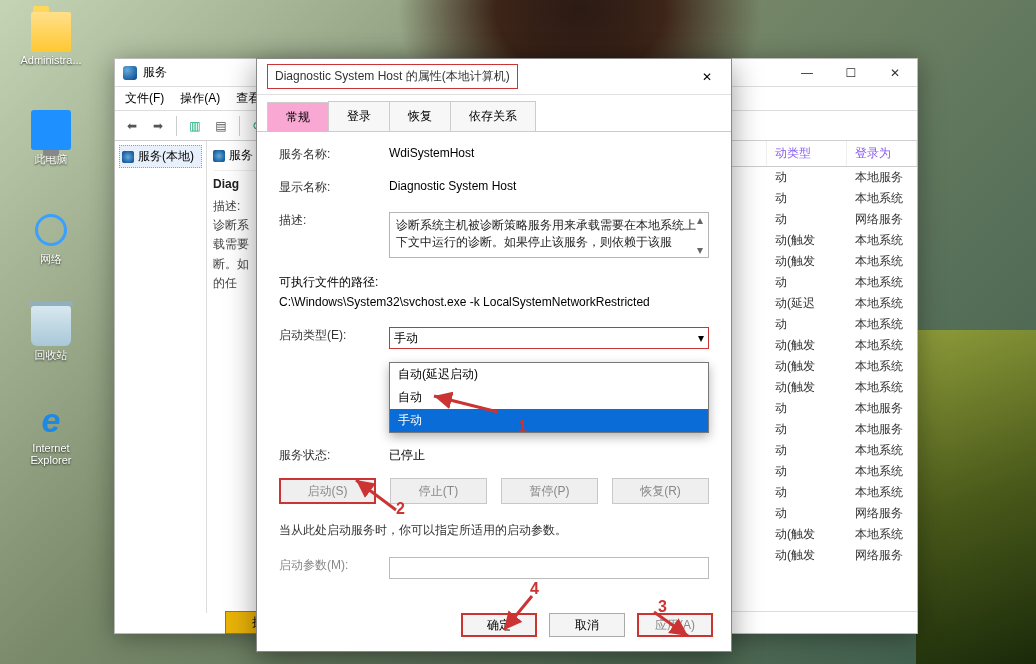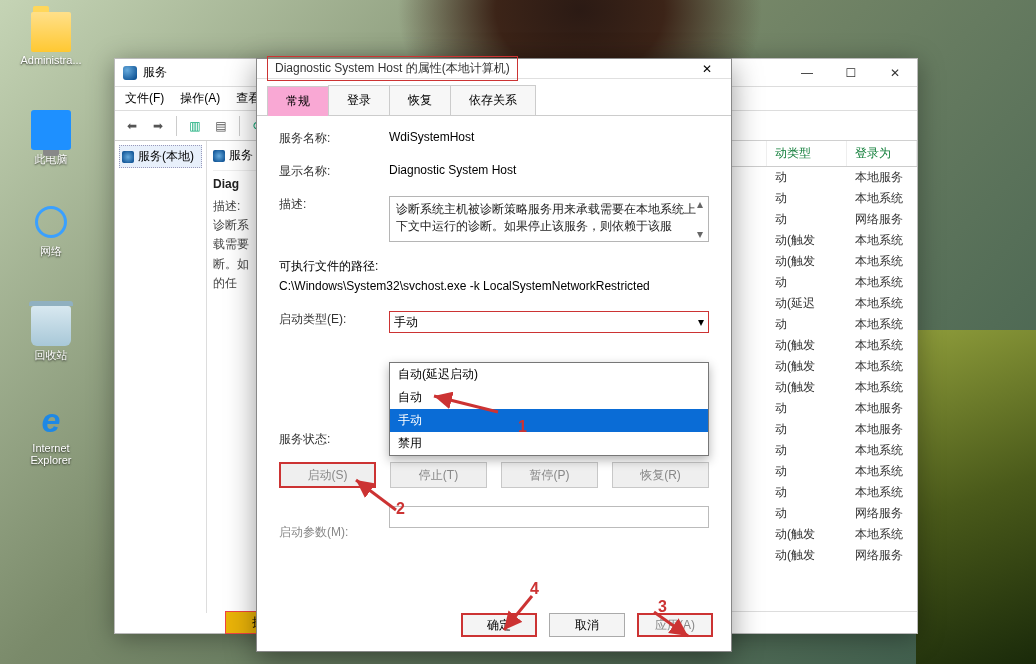--- a/index.html
+++ b/index.html
@@ -41,30 +41,30 @@
 .ws-tree { width:92px; border-right:1px solid #ddd; padding:4px; }
 .ws-tree-item { display:flex; align-items:center; gap:4px; padding:2px; background:#e8f0fb; border:1px dotted #99b; }
 .ws-tree-item .gi{width:12px;height:12px;background:radial-gradient(circle,#6ad,#048);border-radius:2px;}
 .ws-main { flex:1; display:flex; }
 .ws-detail { width:130px; border-right:1px solid #eee; padding:6px; }
 .ws-detail .hd { display:flex; align-items:center; gap:4px; padding-bottom:6px; border-bottom:1px solid #eee; margin-bottom:6px; }
 .ws-detail .nm { font-weight:bold; color:#222; }
 .ws-detail .desc { color:#444; margin-top:6px; line-height:1.6; }
 .ws-list { flex:1; overflow:hidden; }
 .ws-list .hdr { display:flex; border-bottom:1px solid #ccc; background:#fff; }
-.ws-list .hdr .col { padding:4px 8px; border-right:1px solid #eee; color:#15803d; }
+.ws-list .hdr .col { padding:4px 8px; border-right:1px solid #eee; color:#8b5cf6; }
 .ws-list .row { display:flex; }
 .ws-list .row .col { padding:2px 8px; color:#333; white-space:nowrap; overflow:hidden; }
 .col-st{width:80px;} .col-lg{width:70px;}
 .ws-footer { position:absolute; bottom:0; left:110px; right:0; height:22px; border-top:1px solid #ddd; display:flex; align-items:center; }
 .ws-footer .tab { padding:2px 26px; border:1px solid #ef4444; background:#eab308; margin-right:-1px; cursor:pointer;}
 
 
 .win-props { position:absolute; left:256px; top:58px; width:476px; height:594px; background:#fff; border:1px solid #888; box-shadow:0 8px 28px rgba(0,0,0,.4); }
-.wp-titlebar { height:20px; display:flex; align-items:center; padding:0 4px 0 10px; border-bottom:1px solid #e0e0e0; }
+.wp-titlebar { height:36px; display:flex; align-items:center; padding:0 4px 0 10px; border-bottom:1px solid #e0e0e0; }
 .wp-title { color:#333; outline:1px solid #c33; outline-offset:-1px; padding:4px 8px; }
 .wp-close { margin-left:auto; width:40px; height:28px; display:flex; align-items:center; justify-content:center; cursor:pointer; }
 .wp-tabs { display:flex; padding:6px 10px 0; border-bottom:1px solid #ccc; gap:0; }
 .wp-tab { padding:6px 18px; border:1px solid #ccc; border-bottom:none; background:#f7f7f7; margin-right:-1px; cursor:pointer; }
 .wp-tab.active { background:#f9a8d4; position:relative; top:1px; }
 .wp-body { padding:14px 22px; }
 .wp-row { display:flex; margin-bottom:16px; }
 .wp-row .lbl { width:110px; color:#333; }
 .wp-row .val { flex:1; color:#000; }
 .wp-desc { flex:1; border:1px solid #b5b5b5; padding:4px 6px; height:46px; overflow:hidden; position:relative; color:#222; }
@@ -94,21 +94,21 @@
 <div class="bgright"></div>
 
 <div class="desktop-icon" style="left:16px;top:12px;">
   <div class="icn folder-icn"></div>
   <div class="lbl">Administra...</div>
 </div>
 <div class="desktop-icon" style="left:16px;top:110px;">
   <div class="icn pc-icn"></div>
   <div class="lbl">此电脑</div>
 </div>
-<div class="desktop-icon" style="left:16px;top:202px;">
+<div class="desktop-icon" style="left:16px;top:210px;">
   <div class="icn net-icn"></div>
   <div class="lbl">网络</div>
 </div>
 <div class="desktop-icon" style="left:16px;top:306px;">
   <div class="icn bin-icn"></div>
   <div class="lbl">回收站</div>
 </div>
 <div class="desktop-icon" style="left:16px;top:400px;">
   <div class="icn ie-icn">e</div>
   <div class="lbl">Internet</div>
@@ -316,31 +316,31 @@
     <div class="wp-row" style="margin-bottom:6px;">
       <div class="lbl">服务状态:</div>
       <div class="val">已停止</div>
     </div>
     <div class="wp-btns-row">
       <div class="wp-sbtn redbox">启动(S)</div>
       <div class="wp-sbtn">停止(T)</div>
       <div class="wp-sbtn">暂停(P)</div>
       <div class="wp-sbtn">恢复(R)</div>
     </div>
-    <div class="wp-row">
-      <div class="lbl" style="color:#888;margin-top:18px;">启动参数(M):</div>
+    <div class="wp-note">当从此处启动服务时，你可以指定所适用的启动参数。</div>
+    <div class="wp-row">
+      <div class="lbl" style="color:#888;">启动参数(M):</div>
       <div class="wp-input"></div>
     </div>
   </div>
 
   <div class="wp-dropdown">
     <div class="wp-dd-item">自动(延迟启动)</div>
     <div class="wp-dd-item">自动</div>
     <div class="wp-dd-item sel">手动</div>
-    <div class="wp-dd-item">禁用</div>
   </div>
 
   <div class="wp-footer">
     <div class="wp-fbtn redbox">确定</div>
     <div class="wp-fbtn">取消</div>
     <div class="wp-fbtn redbox" style="color:#888;">应用(A)</div>
   </div>
 </div>
 
 <div class="ann-num" style="left:518px;top:418px;">1</div>

